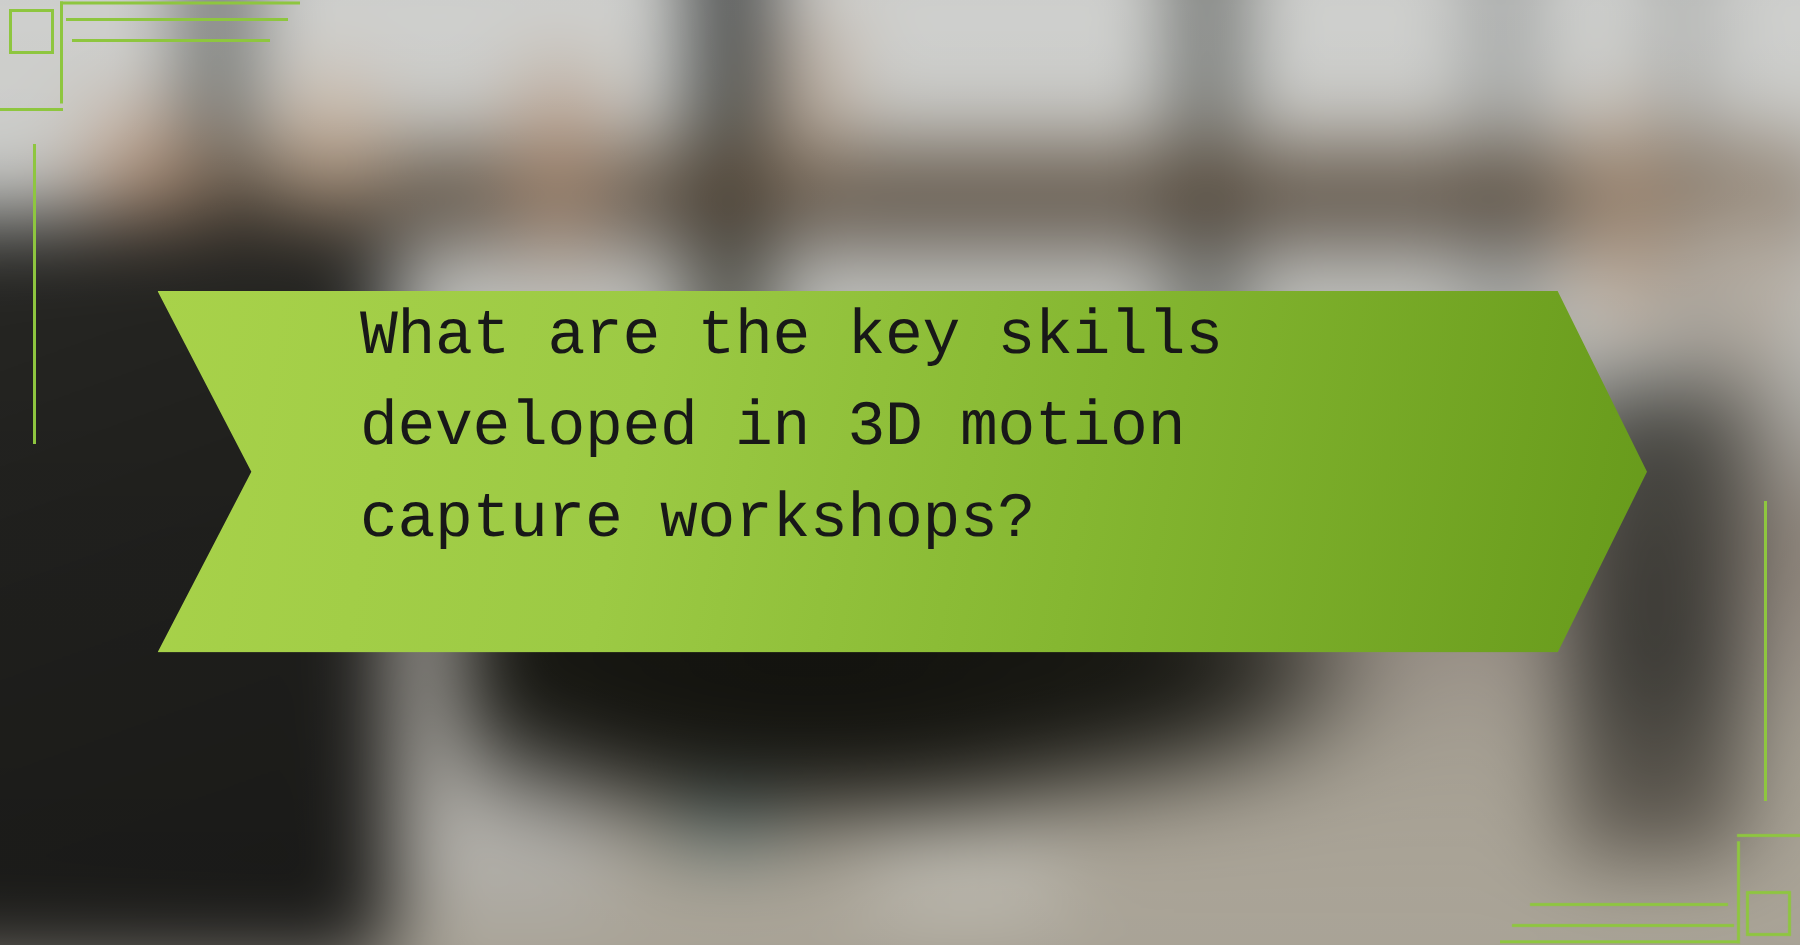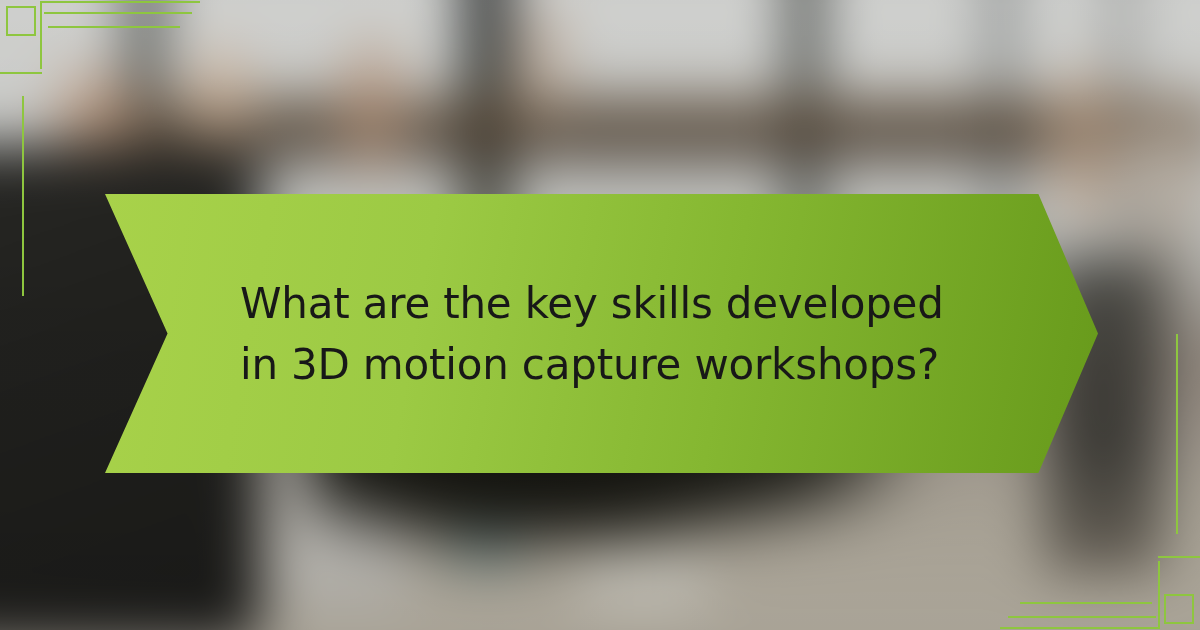--- a/index.html
+++ b/index.html
@@ -145,32 +145,32 @@
   .deco-L-mid .v  { left: 0px;  top: 72px; width: 42px;  height: 2px; }
   .deco-L-in  .h  { left: 48px; top: 26px; width: 132px; height: 2px; }
   .deco-L-in  .v  { left: 22px; top: 96px; width: 2px;   height: 200px; }
 
   
   #banner {
     position: absolute;
     left: 105px;
     top: 194px;
     width: 993px;
-    height: 279px;
+    height: 241px;
     background: linear-gradient(100deg, #a8d24a 0%, #9cca44 32%, #85b731 62%, #679a1b 100%);
     clip-path: polygon(
       0% 0%,
       94.0% 0%,
       100% 50%,
       94.0% 100%,
       0% 100%,
       6.3% 50%
     );
     display: flex;
-    align-items: center;
+    font-family: Liberation Mono, monospace;
   }
   #banner-text {
     margin: 0;
     padding-left: 135px;
     padding-right: 120px;
     color: #181818;
     font-size: 42px;
     line-height: 61px;
     font-weight: 400;
     letter-spacing: -0.2px;

